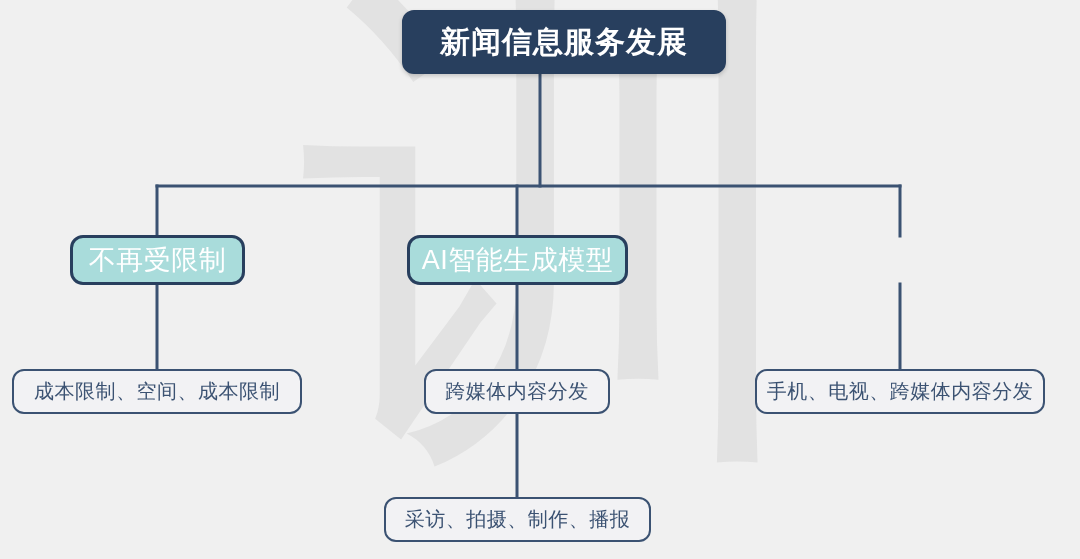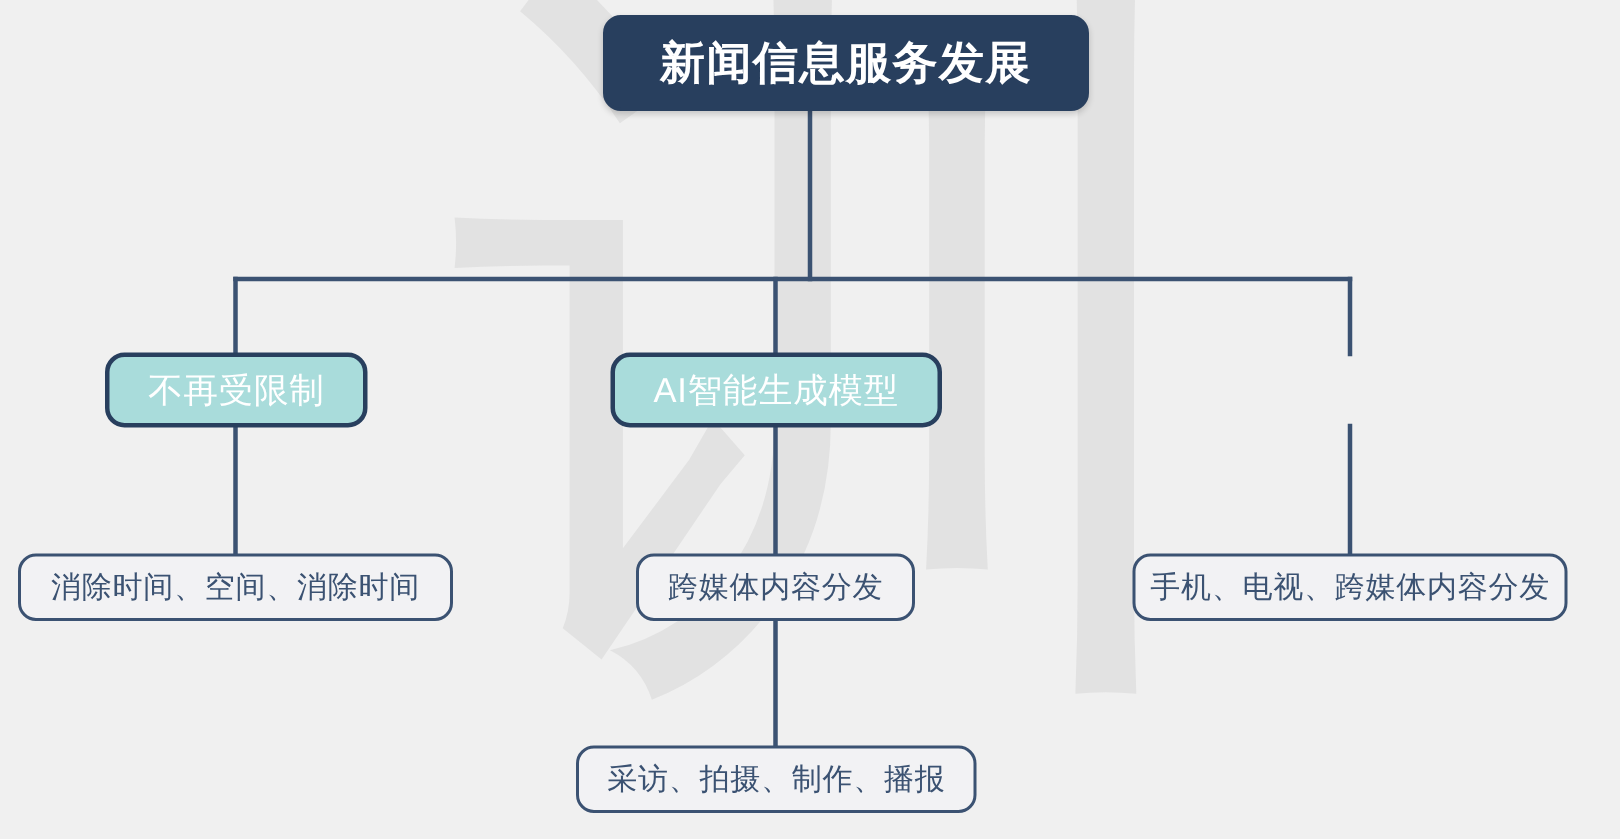--- a/index.html
+++ b/index.html
@@ -71,21 +71,21 @@
     letter-spacing: 1px;
     box-shadow: 0 2px 4px rgba(0,0,0,0.18);
     margin-left: 24px;
   }
 
   .node-branch {
     background: #a9dcdb;
     border: 3px solid #283f5e;
     border-radius: 13px;
     color: #ffffff;
-    font-size: 23px;
+    font-size: 27px;
     font-weight: 400;
     letter-spacing: 0.5px;
   }
 
   .node-leaf {
     background: #f2f2f4;
     border: 2px solid #3b5272;
     border-radius: 12px;
     color: #3b5272;
     font-size: 20px;
@@ -128,21 +128,21 @@
   <div class="node node-branch" style="left:70px; top:235px; width:175px; height:50px;">
     <span>不再受限制</span>
   </div>
 
   <div class="node node-branch" style="left:407px; top:235px; width:221px; height:50px;">
     <span>AI智能生成模型</span>
   </div>
 
 
   <div class="node node-leaf" style="left:12px; top:369px; width:290px; height:45px;">
-    <span>消除时间、空间、消除时间</span>
+    <span>成本限制、空间、成本限制</span>
   </div>
 
   <div class="node node-leaf" style="left:424px; top:369px; width:186px; height:45px;">
     <span>跨媒体内容分发</span>
   </div>
 
   <div class="node node-leaf" style="left:755px; top:369px; width:290px; height:45px;">
     <span>手机、电视、跨媒体内容分发</span>
   </div>
 

